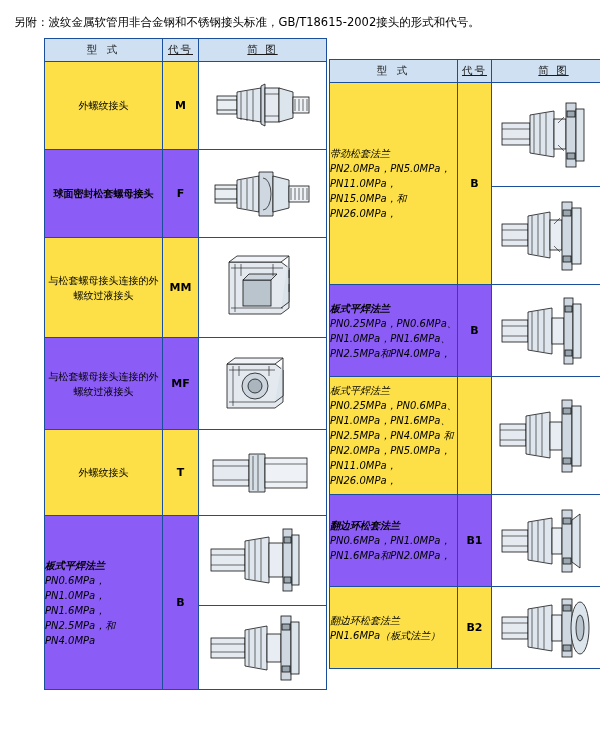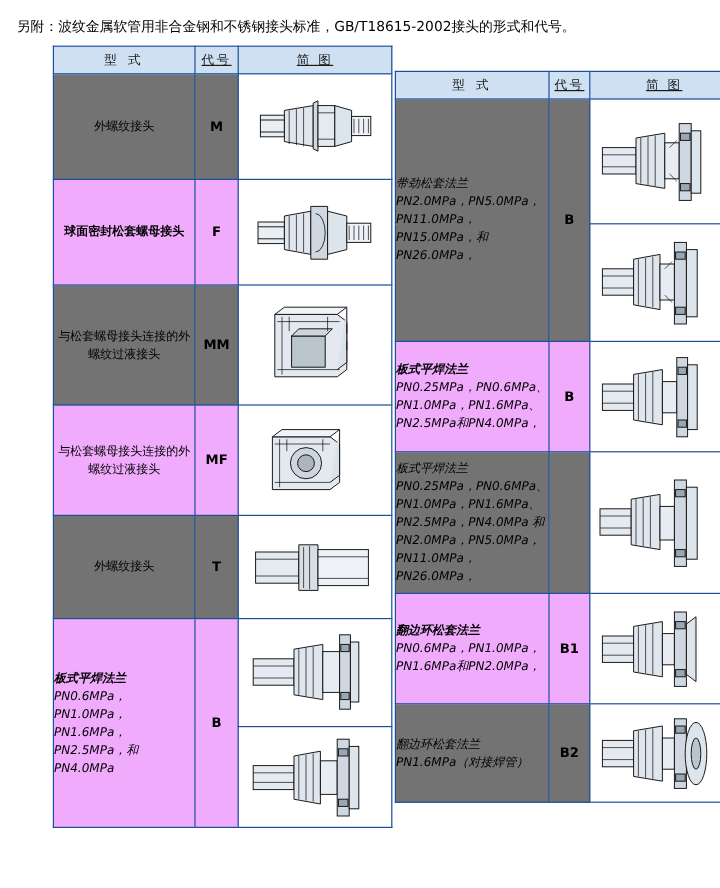--- a/index.html
+++ b/index.html
@@ -70,22 +70,22 @@
   td.code {
     text-align: center;
     font-size: 11px;
     font-weight: bold;
   }
   td.fig {
     text-align: center;
     padding: 2px;
     background: #fff;
   }
-  .tint { background: #f0abfc; }
-  .plain { background: #737373; }
+  .tint { background: #8b5cf6; }
+  .plain { background: #fde047; }
 
   .title-line { display: block; font-style: italic; }
   .t-bold { font-weight: bold; }
 
   svg { display: block; margin: 0 auto; }
 </style>
 </head>
 <body>
 
 <div id="page">
@@ -368,21 +368,21 @@
                 <rect x="67" y="18" width="8" height="6" fill="#9aa6b0"></rect>
                 <rect x="67" y="58" width="8" height="6" fill="#9aa6b0"></rect>
               </g>
             </svg>
           </td>
         </tr>
 
         <tr style="height:82px">
           <td class="desc plain">
             <span class="title-line">翻边环松套法兰</span>
-            <span class="title-line">PN1.6MPa（对接焊管）</span>
+            <span class="title-line">PN1.6MPa（板式法兰）</span>
           </td>
           <td class="code plain">B2</td>
           <td class="fig plain">
             <svg width="116" height="74" viewBox="0 0 116 74">
               <g stroke="#111" stroke-width="0.8" fill="#e9eef3">
                 <rect x="6" y="26" width="26" height="22" fill="#e4eaf0"></rect>
                 <path d="M32 18 L56 14 L56 60 L32 56 Z" fill="#dfe6ed"></path>
                 <rect x="56" y="24" width="10" height="26" fill="#e7edf2"></rect>
                 <rect x="66" y="8" width="10" height="58" fill="#cfd8e0"></rect>
                 <ellipse cx="84" cy="37" rx="9" ry="26" fill="#dde5ec"></ellipse>

